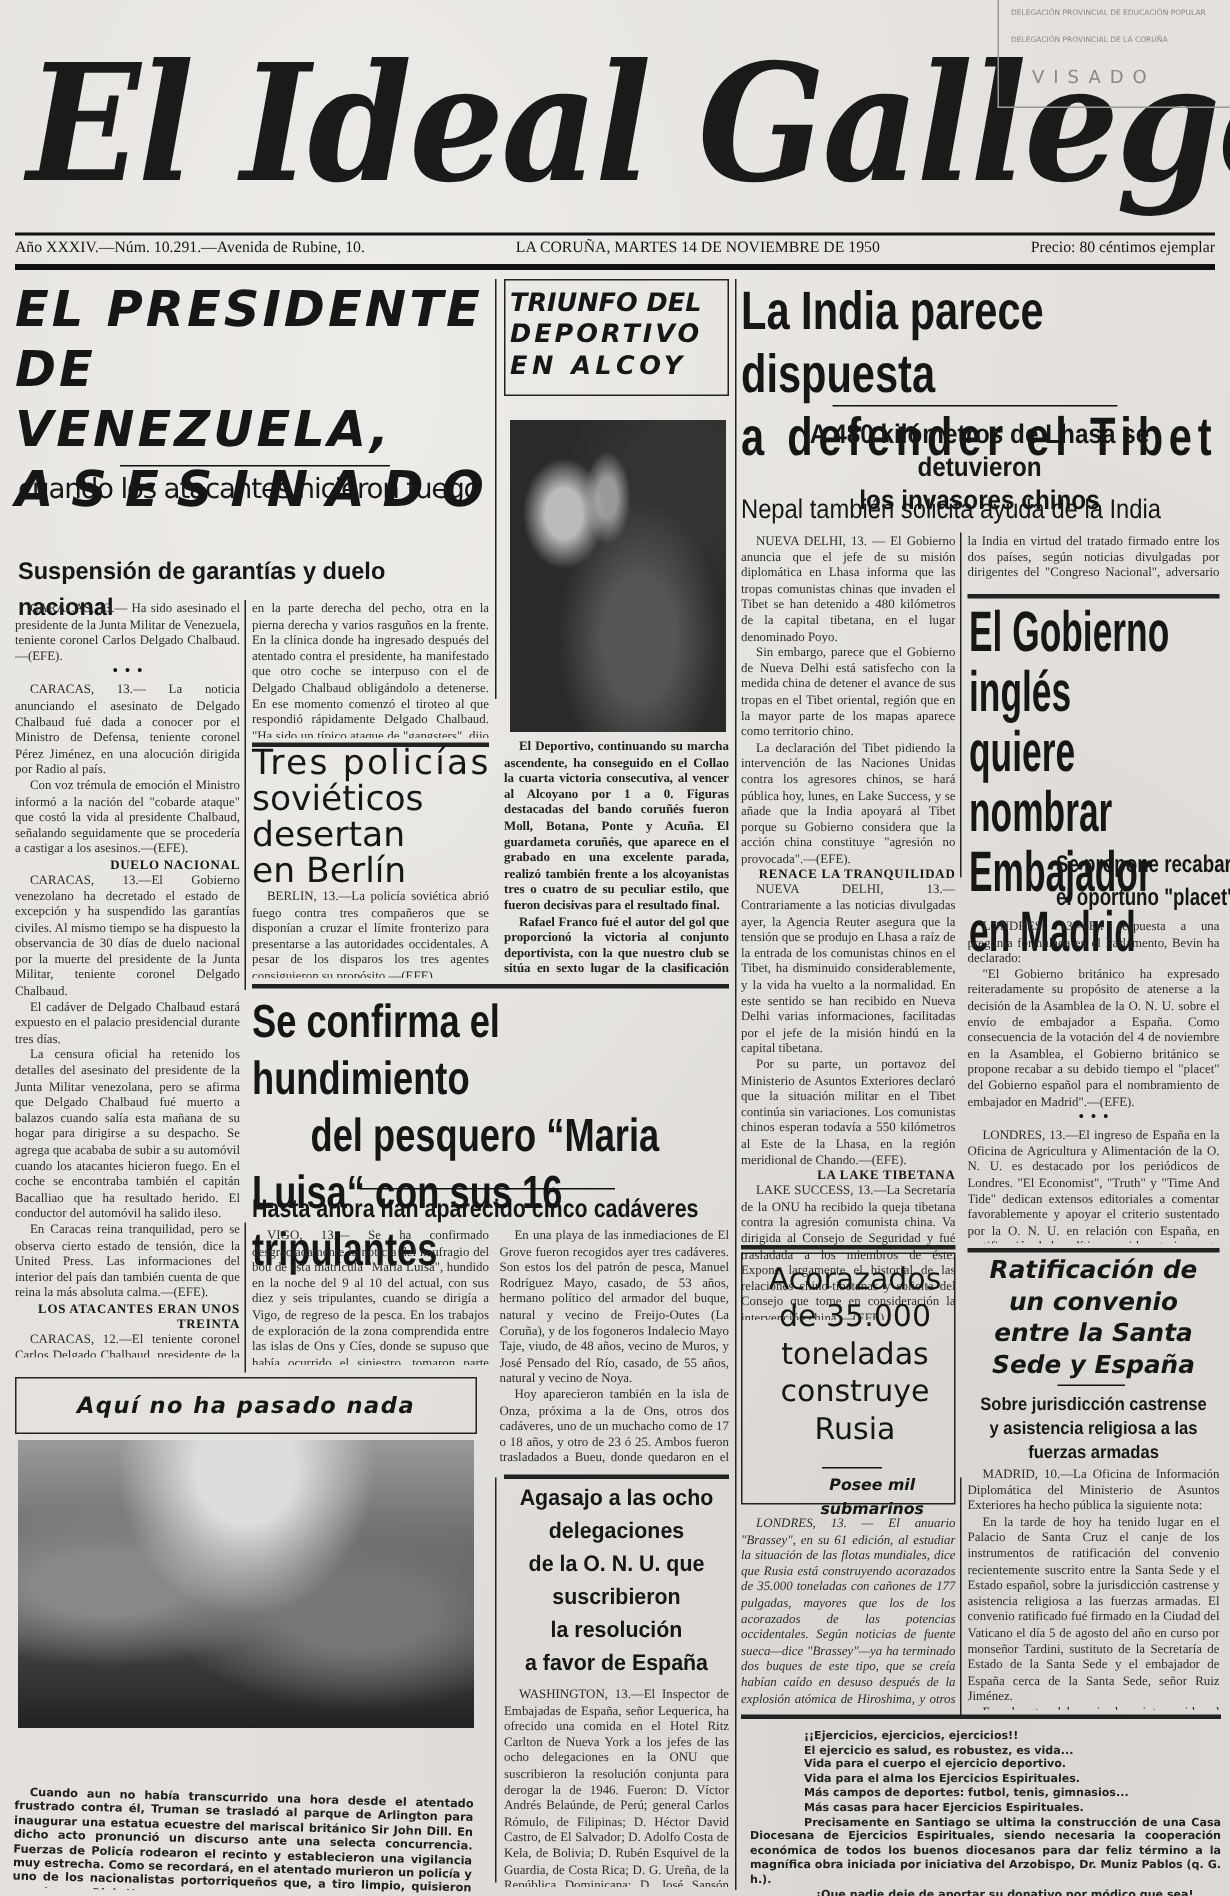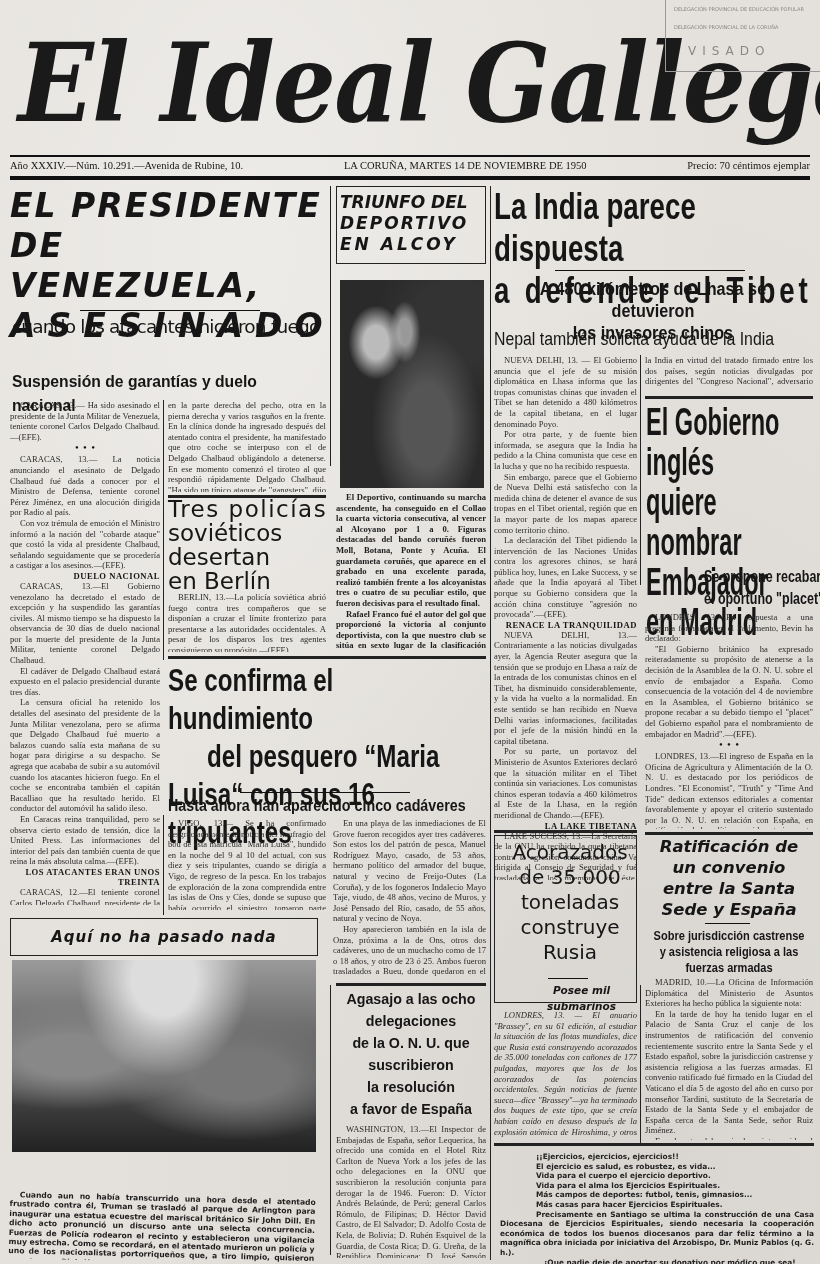--- a/index.html
+++ b/index.html
@@ -89,21 +89,21 @@
   <div class="abs masthead-title">El Ideal Gallego</div>
   <div class="abs stamp">
     <div class="l1">DELEGACIÓN PROVINCIAL DE EDUCACIÓN POPULAR</div>
     <div class="l2">DELEGACIÓN PROVINCIAL DE LA CORUÑA</div>
     <div class="l3">VISADO</div>
   </div>
   <div class="abs rule" style="left:10px;top:155px;width:800px;height:2px;"></div>
   <div class="abs infobar">
     <span>Año XXXIV.—Núm. 10.291.—Avenida de Rubine, 10.</span>
     <span>LA CORUÑA, MARTES 14 DE NOVIEMBRE DE 1950</span>
-    <span>Precio: 70 céntimos ejemplar</span>
+    <span>Precio: 80 céntimos ejemplar</span>
   </div>
   <div class="abs rule" style="left:10px;top:176px;width:800px;height:4px;"></div>
 
   <div class="abs vline" style="left:330px;top:186px;height:280px;"></div>
   <div class="abs vline" style="left:490px;top:186px;height:1074px;"></div>
   <div class="abs vline" style="left:163px;top:400px;height:260px;"></div>
   <div class="abs vline" style="left:163px;top:815px;height:100px;"></div>
   <div class="abs vline" style="left:330px;top:985px;height:270px;"></div>
   <div class="abs vline" style="left:640px;top:355px;height:230px;"></div>
   <div class="abs vline" style="left:640px;top:985px;height:160px;"></div>
@@ -167,26 +167,25 @@
     <div style="letter-spacing:5px;">a defender el Tibet</div>
   </div>
   <div class="abs rule" style="left:555px;top:270px;width:190px;height:1px;"></div>
   <div class="abs hl-cond center" style="left:494px;top:278px;width:318px;font-size:18px;line-height:22px;transform:scaleX(0.9);transform-origin:center top;">
     <div>A 480 kilómetros de Lhasa se detuvieron</div>
     <div>los invasores chinos</div>
   </div>
   <div class="abs" style="left:494px;top:328px;width:320px;font-family:'Liberation Sans',sans-serif;font-size:18px;line-height:22px;transform:scaleX(0.88);transform-origin:left;">Nepal también solicita ayuda de la India</div>
   <div class="abs" style="left:494px;top:355px;width:143px;height:525px;overflow:hidden;">
     <p class="body-text">NUEVA DELHI, 13. — El Gobierno anuncia que el jefe de su misión diplomática en Lhasa informa que las tropas comunistas chinas que invaden el Tibet se han detenido a 480 kilómetros de la capital tibetana, en el lugar denominado Poyo.</p>
-    <p class="body-text">Por otra parte, y de fuente bien informada, se asegura que la India ha pedido a la China comunista que cese en la lucha y que no ha recibido respuesta.</p>
     <p class="body-text">Sin embargo, parece que el Gobierno de Nueva Delhi está satisfecho con la medida china de detener el avance de sus tropas en el Tibet oriental, región que en la mayor parte de los mapas aparece como territorio chino.</p>
     <p class="body-text">La declaración del Tibet pidiendo la intervención de las Naciones Unidas contra los agresores chinos, se hará pública hoy, lunes, en Lake Success, y se añade que la India apoyará al Tibet porque su Gobierno considera que la acción china constituye "agresión no provocada".—(EFE).</p>
     <p class="sub-center">RENACE LA TRANQUILIDAD</p>
     <p class="body-text">NUEVA DELHI, 13.—Contrariamente a las noticias divulgadas ayer, la Agencia Reuter asegura que la tensión que se produjo en Lhasa a raíz de la entrada de los comunistas chinos en el Tibet, ha disminuido considerablemente, y la vida ha vuelto a la normalidad. En este sentido se han recibido en Nueva Delhi varias informaciones, facilitadas por el jefe de la misión hindú en la capital tibetana.</p>
-    <p class="body-text">Por su parte, un portavoz del Ministerio de Asuntos Exteriores declaró que la situación militar en el Tibet continúa sin variaciones. Los comunistas chinos esperan todavía a 460 kilómetros al Este de la Lhasa, en la región meridional de Chando.—(EFE).</p>
+    <p class="body-text">Por su parte, un portavoz del Ministerio de Asuntos Exteriores declaró que la situación militar en el Tibet continúa sin variaciones. Los comunistas chinos esperan todavía a 550 kilómetros al Este de la Lhasa, en la región meridional de Chando.—(EFE).</p>
     <p class="sub-center">LA LAKE TIBETANA</p>
     <p class="body-text">LAKE SUCCESS, 13.—La Secretaría de la ONU ha recibido la queja tibetana contra la agresión comunista china. Va dirigida al Consejo de Seguridad y fué trasladada a los miembros de éste. Expone largamente el historial de las relaciones chino-tibetanas y solicita del Consejo que tome en consideración la intervención china.—(EFE).</p>
 
   </div>
   <div class="abs" style="left:645px;top:355px;width:168px;height:34px;overflow:hidden;">
     <p class="body-text" style="text-indent:0;">la India en virtud del tratado firmado entre los dos países, según noticias divulgadas por dirigentes del "Congreso Nacional", adversario del Gobierno.</p>
   </div>
   <div class="abs thick-rule" style="left:645px;top:396px;width:168px;"></div>
 
   <div class="abs hl-cond" style="left:646px;top:402px;width:260px;font-size:38px;line-height:40px;transform:scaleX(0.62);">

